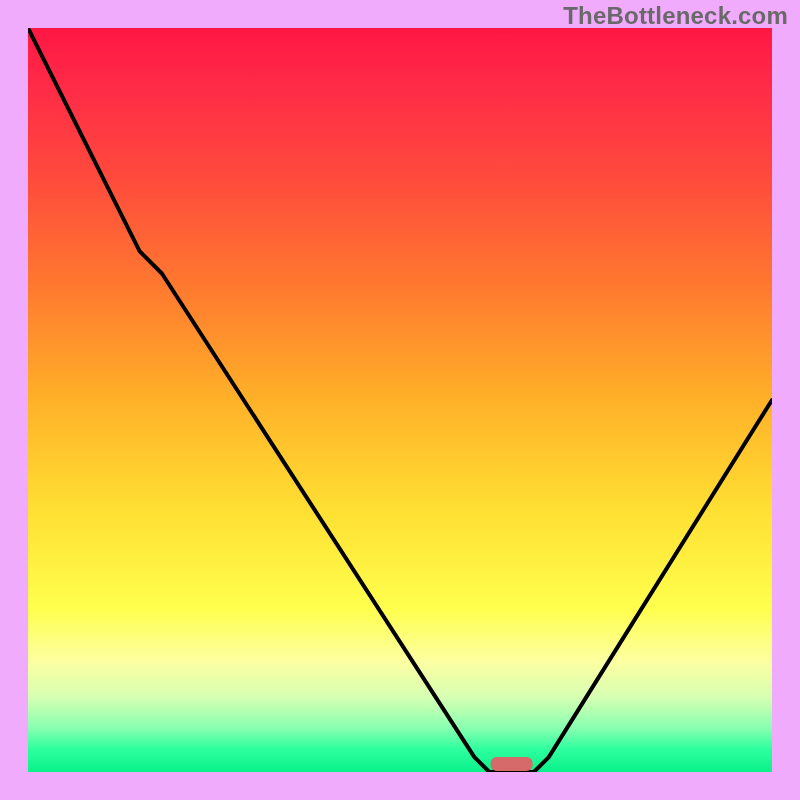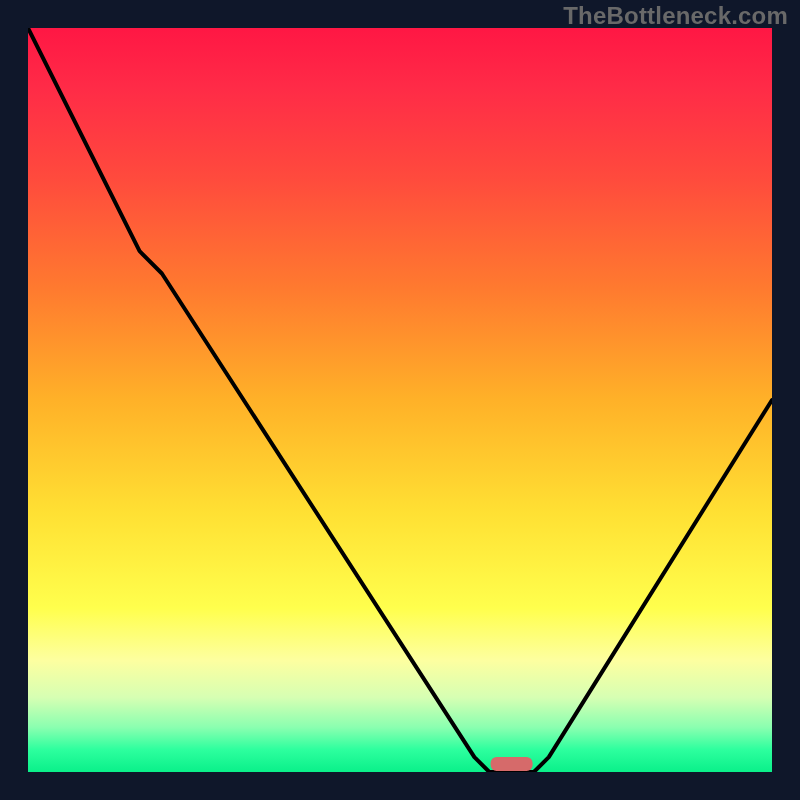--- a/index.html
+++ b/index.html
@@ -8,21 +8,21 @@
     width: 800px;
     height: 800px;
     background: #000;
     overflow: hidden;
     font-family: Arial, Helvetica, sans-serif;
   }
   .frame {
     position: relative;
     width: 800px;
     height: 800px;
-    background: #0f172a;
+    background: #f0abfc;
   }
   .watermark {
     position: absolute;
     top: 2px;
     right: 12px;
     color: #696969;
     font-size: 24px;
     font-weight: 600;
     letter-spacing: 0.2px;
     z-index: 10;

